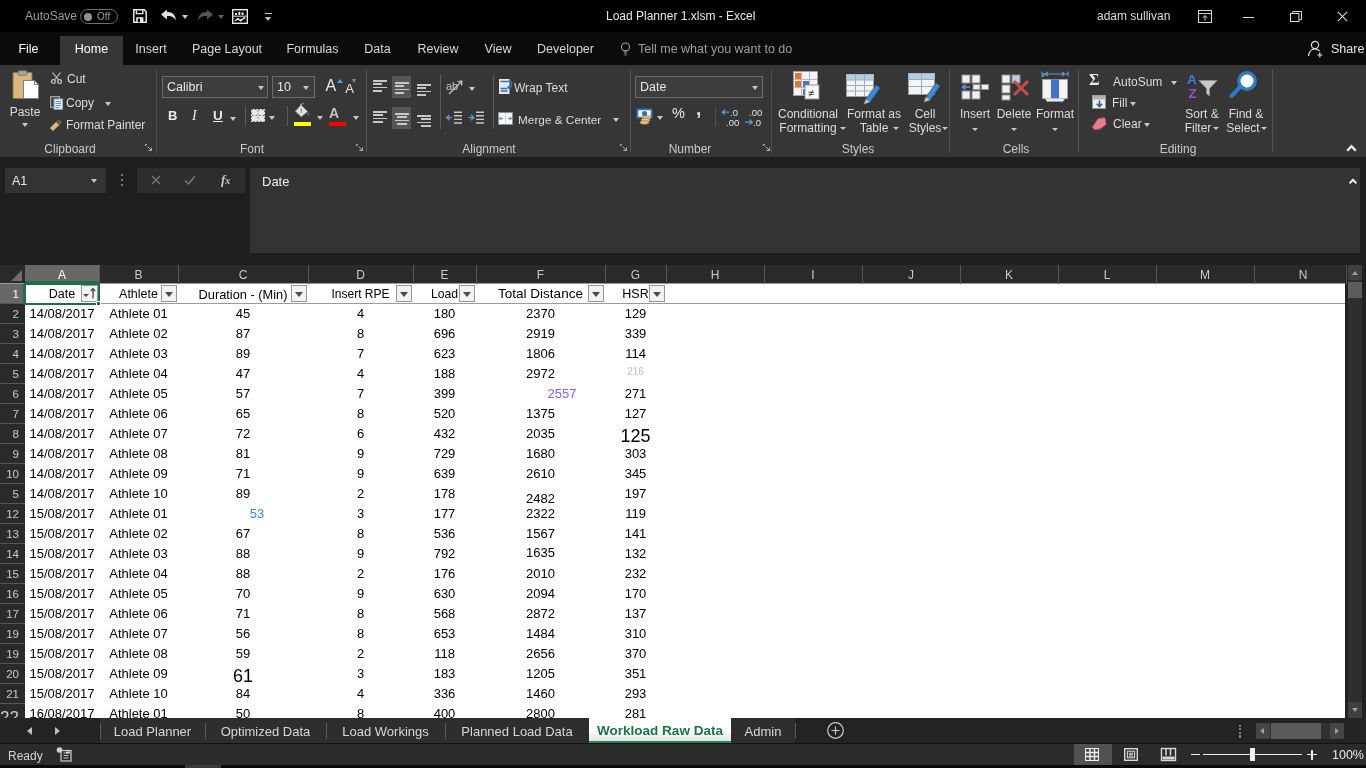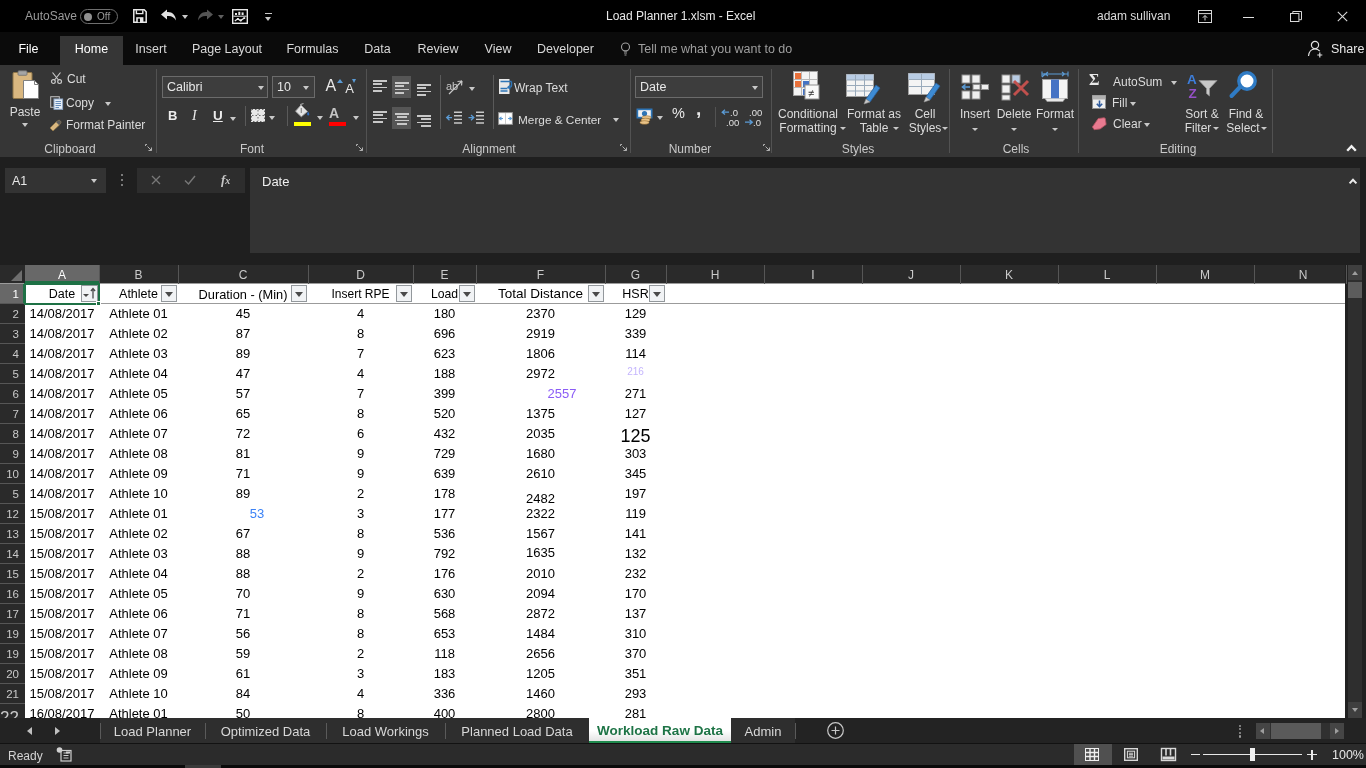--- a/index.html
+++ b/index.html
@@ -610,21 +610,21 @@
 <span class="tx" style="left:610.5px;top:321.8px;transform:translateX(-50%);font-size:13px;color:#000">310</span>
 <span class="tx" style="left:37.0px;top:341.8px;transform:translateX(-50%);font-size:13px;color:#000">15/08/2017</span>
 <span class="tx" style="left:113.5px;top:341.8px;transform:translateX(-50%);font-size:13px;color:#000">Athlete 08</span>
 <span class="tx" style="left:218.0px;top:341.8px;transform:translateX(-50%);font-size:13px;color:#000">59</span>
 <span class="tx" style="left:335.5px;top:341.8px;transform:translateX(-50%);font-size:13px;color:#000">2</span>
 <span class="tx" style="left:419.5px;top:341.8px;transform:translateX(-50%);font-size:13px;color:#000">118</span>
 <span class="tx" style="left:515.5px;top:341.8px;transform:translateX(-50%);font-size:13px;color:#000">2656</span>
 <span class="tx" style="left:610.5px;top:341.8px;transform:translateX(-50%);font-size:13px;color:#000">370</span>
 <span class="tx" style="left:37.0px;top:361.8px;transform:translateX(-50%);font-size:13px;color:#000">15/08/2017</span>
 <span class="tx" style="left:113.5px;top:361.8px;transform:translateX(-50%);font-size:13px;color:#000">Athlete 09</span>
-<span class="tx" style="left:218.0px;top:361.8px;transform:translateX(-50%);font-size:13px;color:#000">61</span>
+<span class="tx" style="left:218.0px;top:361.8px;transform:translateX(-50%);font-size:18px;color:#000">61</span>
 <span class="tx" style="left:335.5px;top:361.8px;transform:translateX(-50%);font-size:13px;color:#000">3</span>
 <span class="tx" style="left:419.5px;top:361.8px;transform:translateX(-50%);font-size:13px;color:#000">183</span>
 <span class="tx" style="left:515.5px;top:361.8px;transform:translateX(-50%);font-size:13px;color:#000">1205</span>
 <span class="tx" style="left:610.5px;top:361.8px;transform:translateX(-50%);font-size:13px;color:#000">351</span>
 <span class="tx" style="left:37.0px;top:381.8px;transform:translateX(-50%);font-size:13px;color:#000">15/08/2017</span>
 <span class="tx" style="left:113.5px;top:381.8px;transform:translateX(-50%);font-size:13px;color:#000">Athlete 10</span>
 <span class="tx" style="left:218.0px;top:381.8px;transform:translateX(-50%);font-size:13px;color:#000">84</span>
 <span class="tx" style="left:335.5px;top:381.8px;transform:translateX(-50%);font-size:13px;color:#000">4</span>
 <span class="tx" style="left:419.5px;top:381.8px;transform:translateX(-50%);font-size:13px;color:#000">336</span>
 <span class="tx" style="left:515.5px;top:381.8px;transform:translateX(-50%);font-size:13px;color:#000">1460</span>

